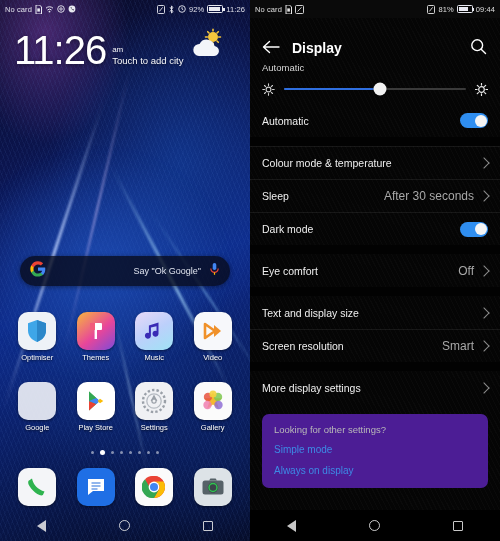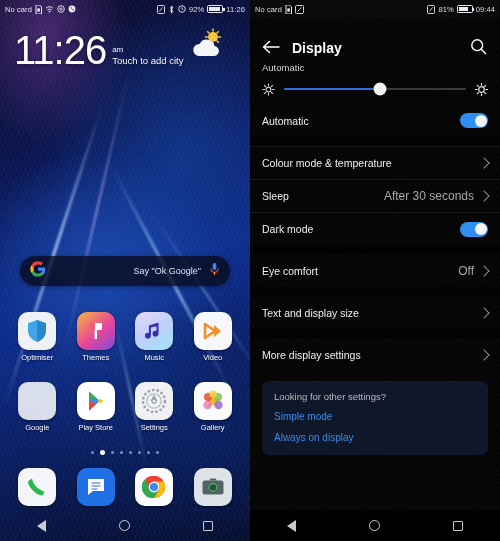--- a/index.html
+++ b/index.html
@@ -200,21 +200,21 @@
     position: relative; flex: none;
   }
   .toggle i {
     position: absolute; right: 1.5px; top: 1.5px; width: 12px; height: 12px;
     border-radius: 50%; background: #f4f4f4; display: block;
   }
   .gap { height: 9px; background: #020202; position: relative; z-index: 3; }
 
   .card {
     position: relative; z-index: 3;
-    margin: 10px 12px 0; background: #0f172a; border-radius: 7px; padding: 10px 12px 12px;
+    margin: 10px 12px 0; background: #4c1d95; border-radius: 7px; padding: 10px 12px 12px;
   }
   .card-title { font-size: 9.5px; color: #b9b9b9; margin-bottom: 9px; }
   .card-link { font-size: 10px; color: #3d8ae5; font-weight: 400; margin-bottom: 10px; }
   .card-link:last-child { margin-bottom: 0; }
 
   
   .navbar {
     position: absolute; bottom: 0; left: 0; right: 0; height: 31px; z-index: 6;
     display: flex; align-items: center; justify-content: space-around;
   }
@@ -595,20 +595,25 @@
       <span class="row-value">Off</span>
       <span class="chev"></span>
     </div>
 
     <div class="gap"></div>
 
     <div class="row no-line">
       <span class="row-label">Text and display size</span>
       <span class="chev"></span>
     </div>
+    <div class="row">
+      <span class="row-label">Screen resolution</span>
+      <span class="row-value">Smart</span>
+      <span class="chev"></span>
+    </div>
 
     <div class="gap"></div>
 
     <div class="row no-line">
       <span class="row-label">More display settings</span>
       <span class="chev"></span>
     </div>
 
     <div class="card">
       <div class="card-title">Looking for other settings?</div>

